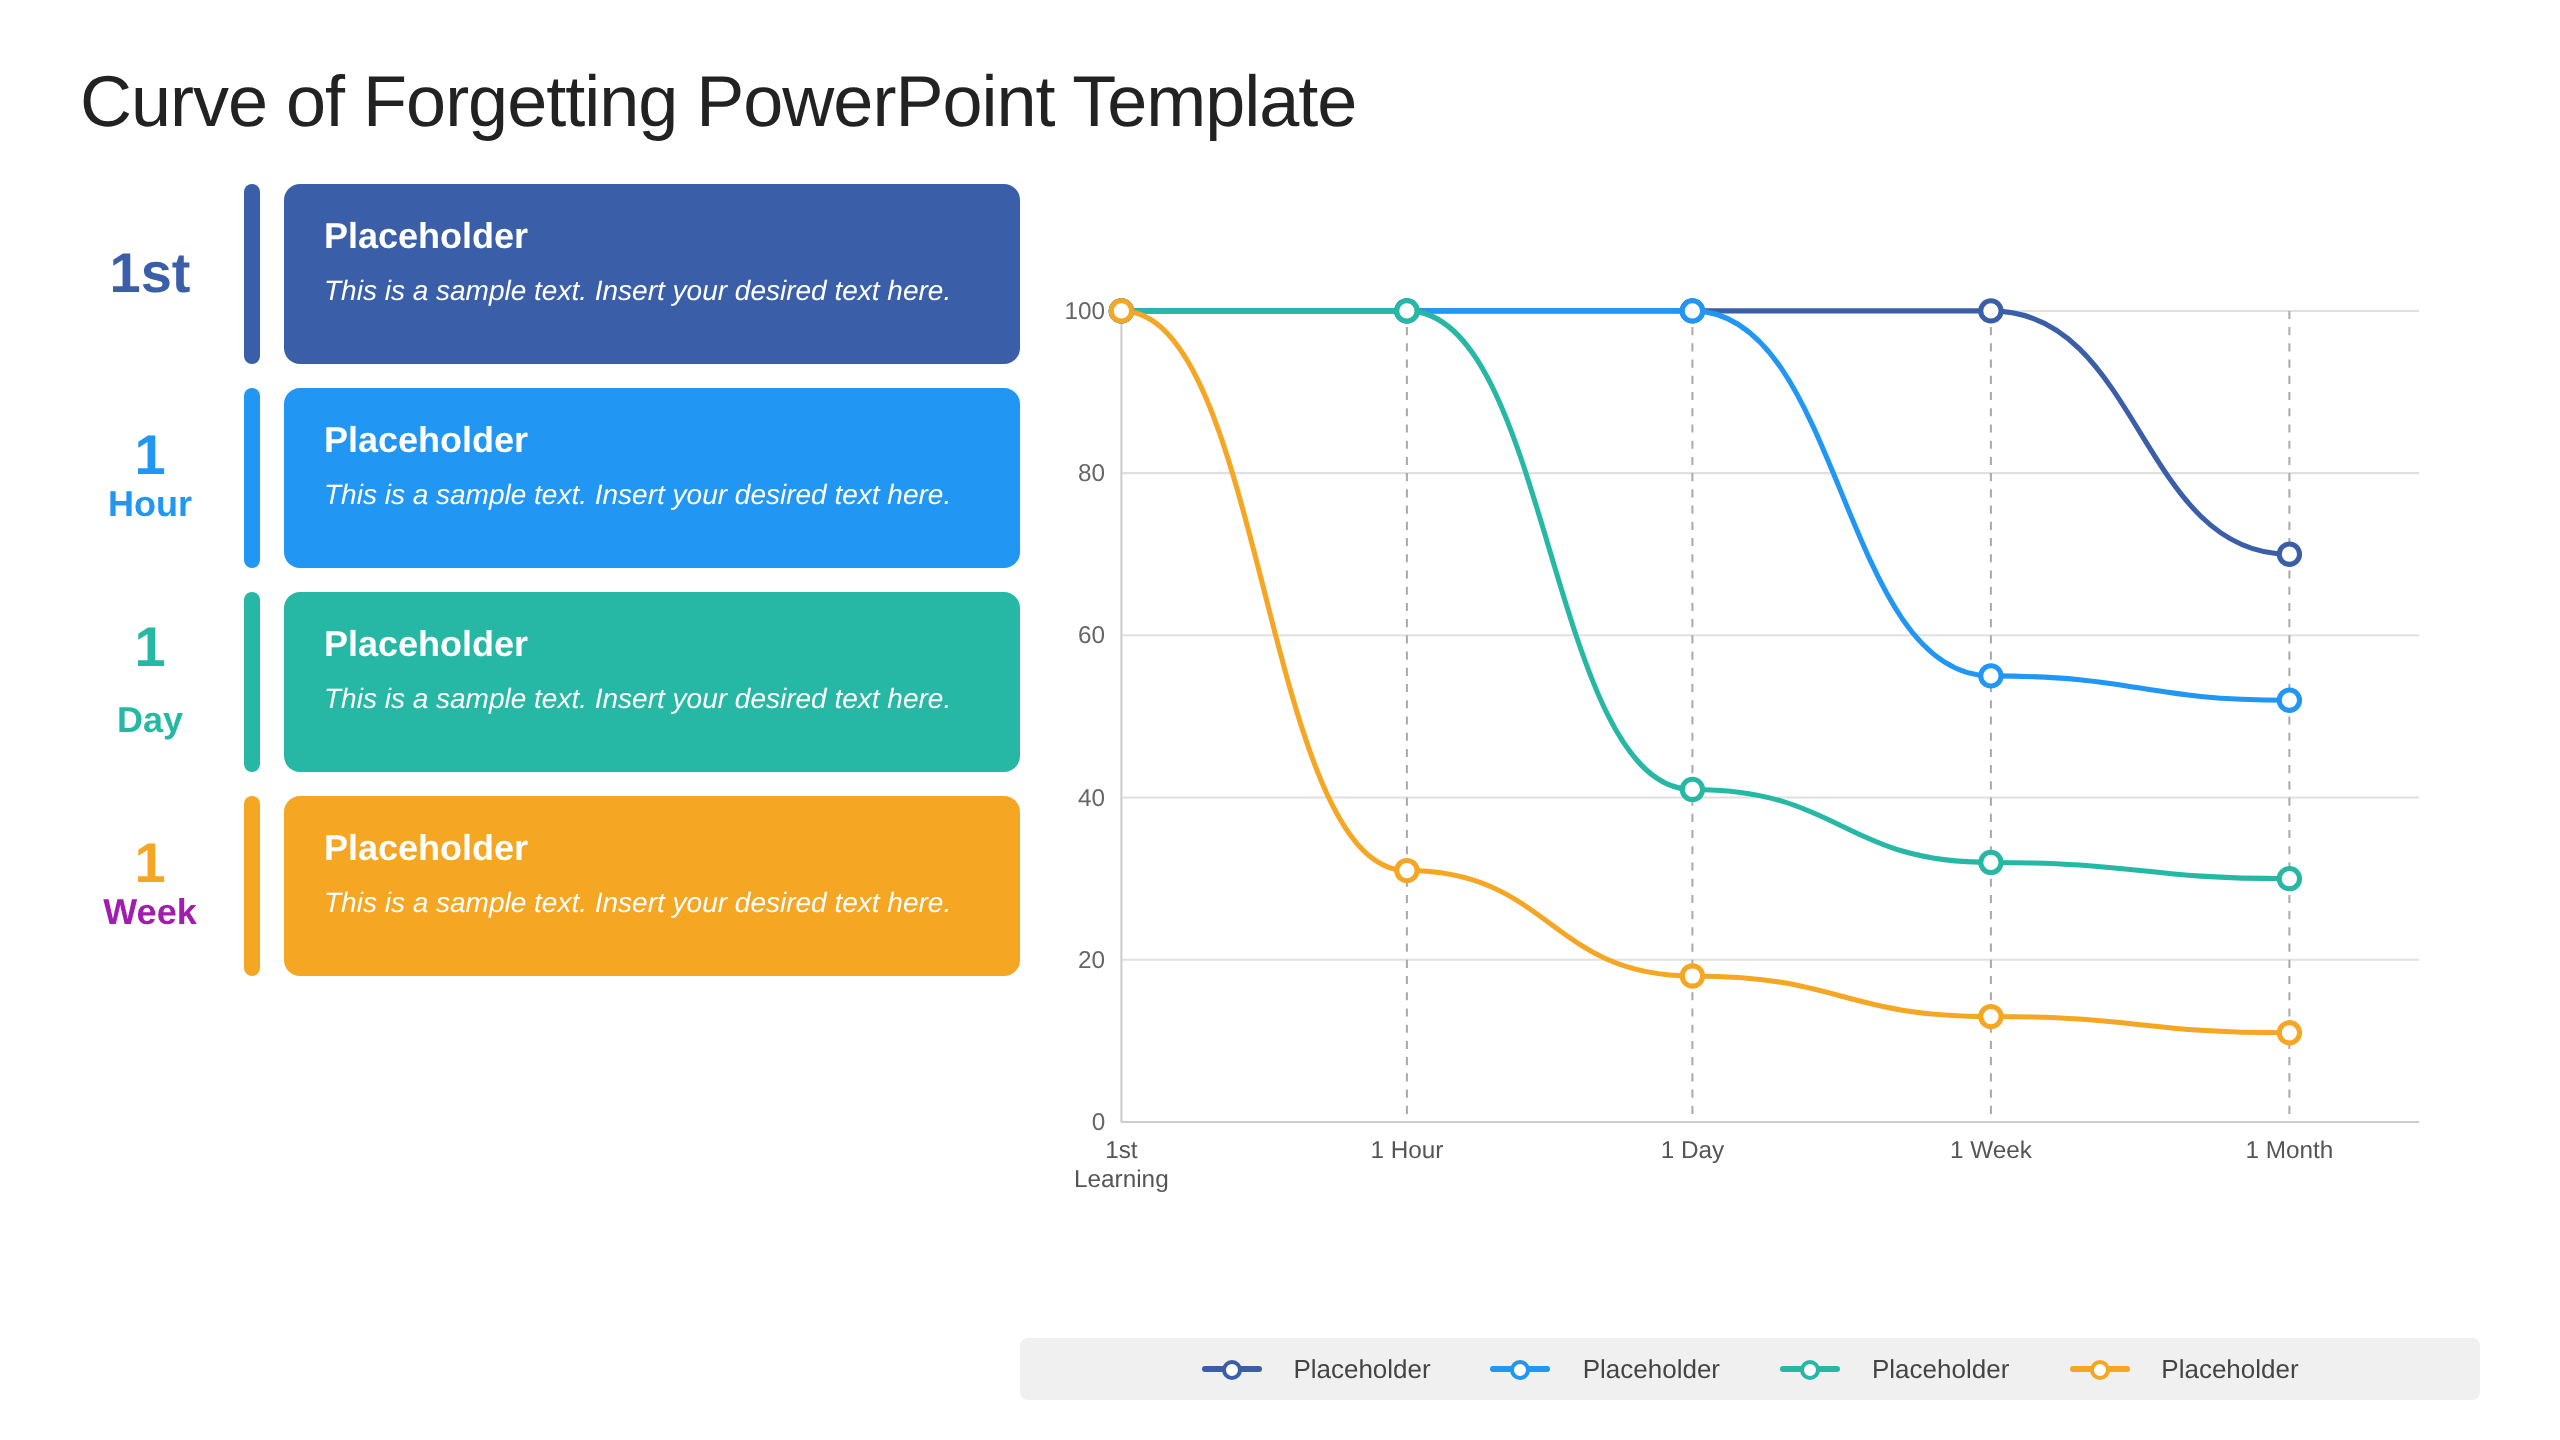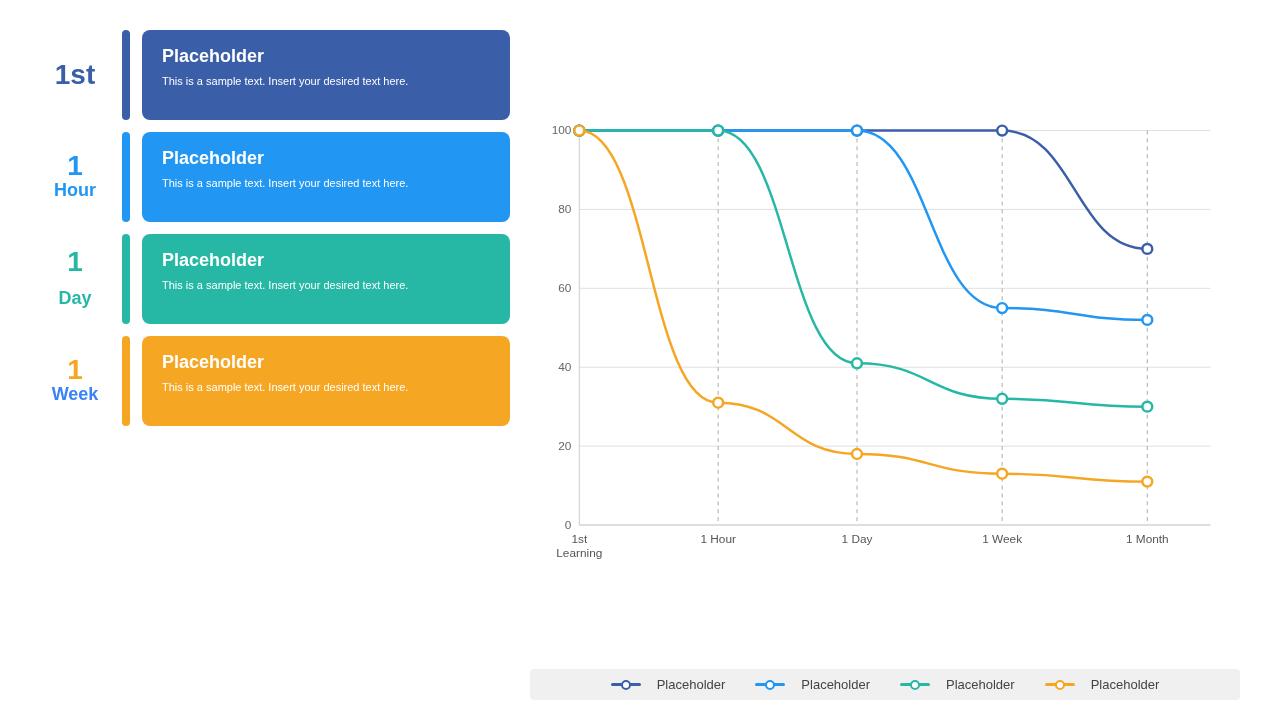--- a/index.html
+++ b/index.html
@@ -20,21 +20,20 @@
     .page-title {
       font-size: 36px;
       font-weight: 300;
       color: #222222;
       margin-bottom: 20px;
       letter-spacing: -0.5px;
     }
     .content-area {
       display: flex;
       flex: 1;
-      gap: 20px;
     }
     
     .left-panel {
       width: 470px;
       display: flex;
       flex-direction: column;
       gap: 12px;
     }
     .timeline-row {
       display: flex;
@@ -71,23 +70,24 @@
       padding: 16px 20px;
       min-height: 90px;
     }
     .card-title {
       font-size: 18px;
       font-weight: 700;
       color: #ffffff;
       margin-bottom: 6px;
     }
     .card-text {
-      font-size: 11px;
+      font-size: 14px;
       color: #ffffff;
       line-height: 1.5;
+      font-style: italic;
     }
     
     .row-1st .timeline-label .number { color: #3a5ea8; }
     .row-1st .timeline-bar { background: #3a5ea8; }
     .row-1st .card { background: #3a5ea8; }
 
     .row-hour .timeline-label .number { color: #2196f3; }
     .row-hour .timeline-label .unit { color: #2196f3; }
     .row-hour .timeline-bar { background: #2196f3; }
     .row-hour .card { background: #2196f3; }
@@ -136,20 +136,21 @@
     .legend-label {
       font-size: 13px;
       color: #444;
       font-weight: 500;
     }
   </style>
 </head>
 <body>
 
 <div class="main-container">
+  <h1 class="page-title">Curve of Forgetting PowerPoint Template</h1>
 
   <div class="content-area">
 
     <div class="left-panel" id="left-panel">
         <div class="timeline-row row-1st">
           <div class="timeline-label">
             <span class="number" style="color: rgb(58, 94, 168);">1st</span>
           </div>
           <div class="timeline-bar" style="background: rgb(58, 94, 168);"></div>
           <div class="card" style="background: rgb(58, 94, 168);">
@@ -175,21 +176,21 @@
           </div>
           <div class="timeline-bar" style="background: rgb(38, 184, 165);"></div>
           <div class="card" style="background: rgb(38, 184, 165);">
             <div class="card-title">Placeholder</div>
             <div class="card-text">This is a sample text. Insert your desired text here.</div>
           </div>
         </div>
         <div class="timeline-row row-week">
           <div class="timeline-label">
             <span class="number" style="color: rgb(245, 166, 35);">1</span>
-            <span class="unit" style="color: #3b82f6;">Week</span>
+            <span class="unit" style="color: #a21caf;">Week</span>
           </div>
           <div class="timeline-bar" style="background: rgb(245, 166, 35);"></div>
           <div class="card" style="background: rgb(245, 166, 35);">
             <div class="card-title">Placeholder</div>
             <div class="card-text">This is a sample text. Insert your desired text here.</div>
           </div>
         </div>
       </div>
 
     <div class="right-panel">

